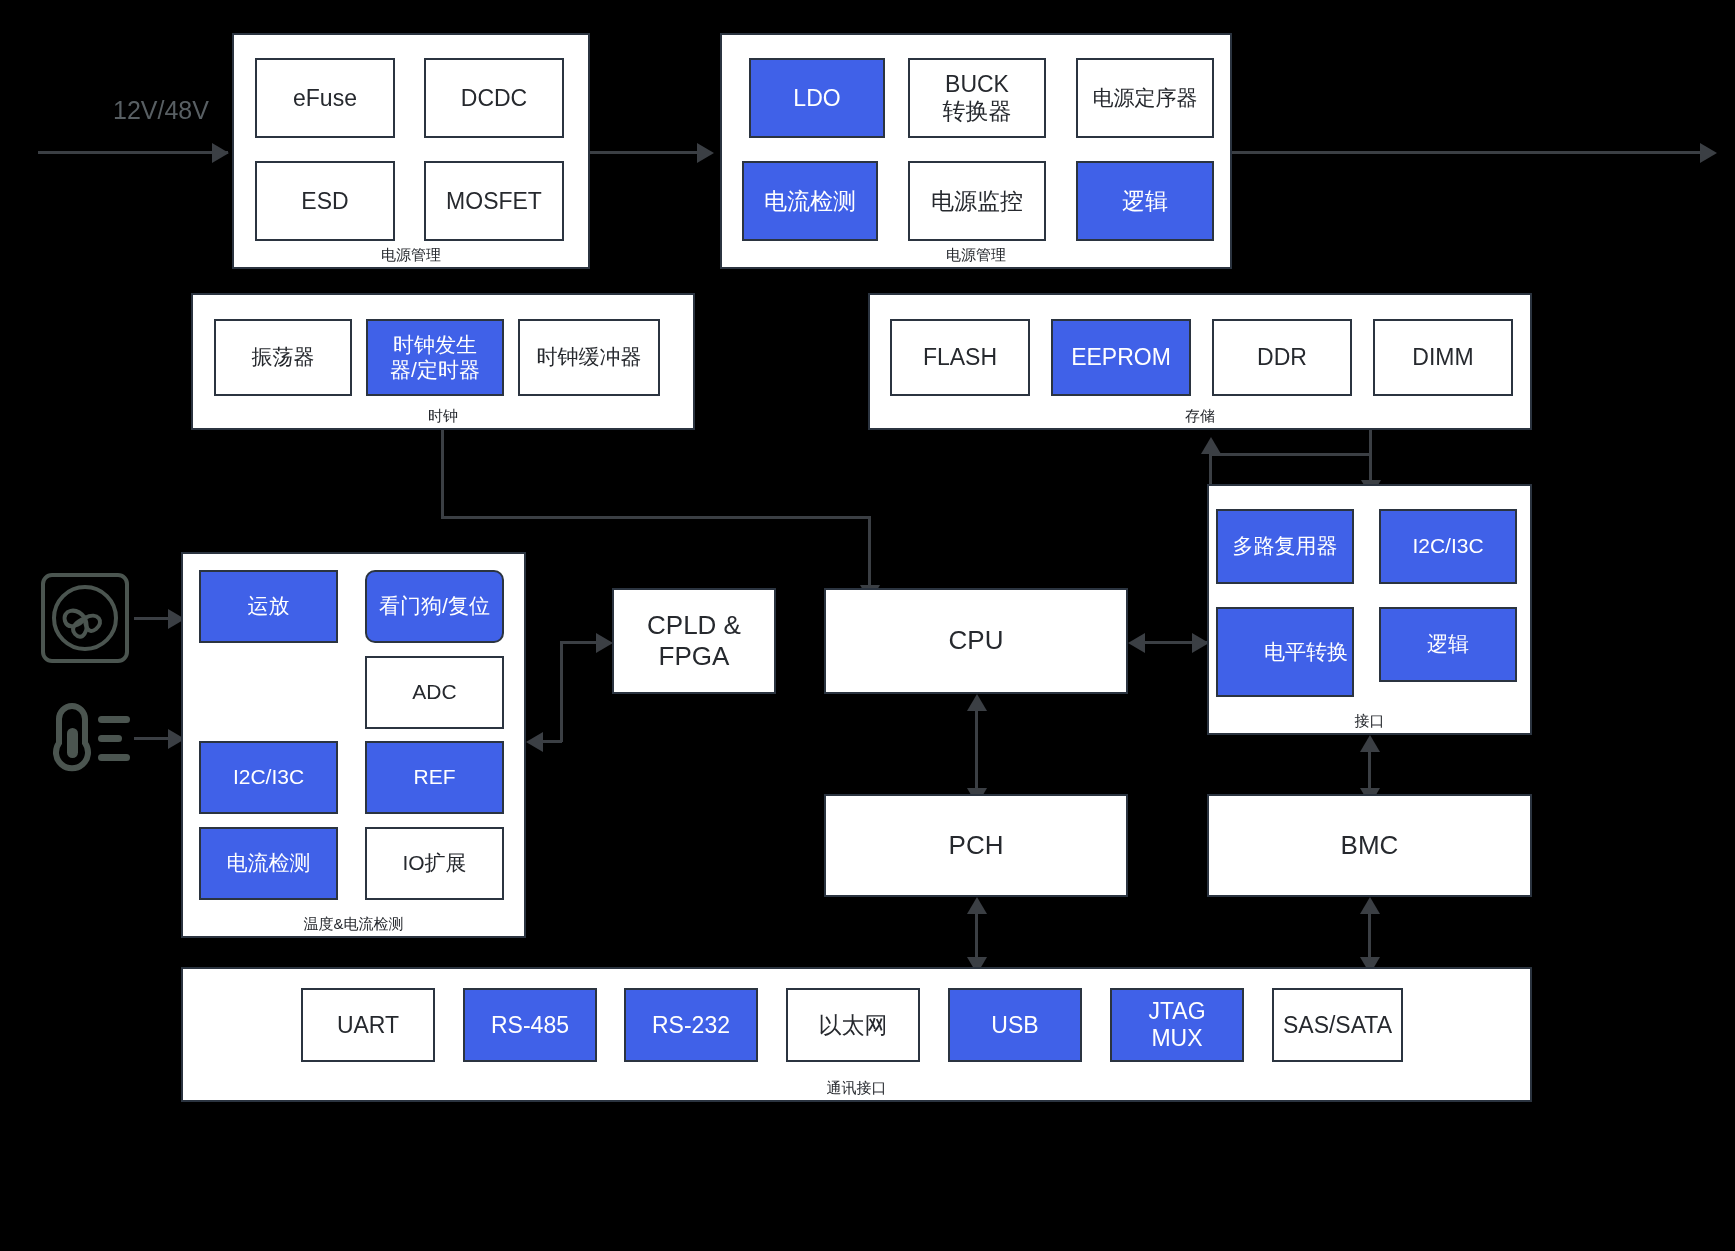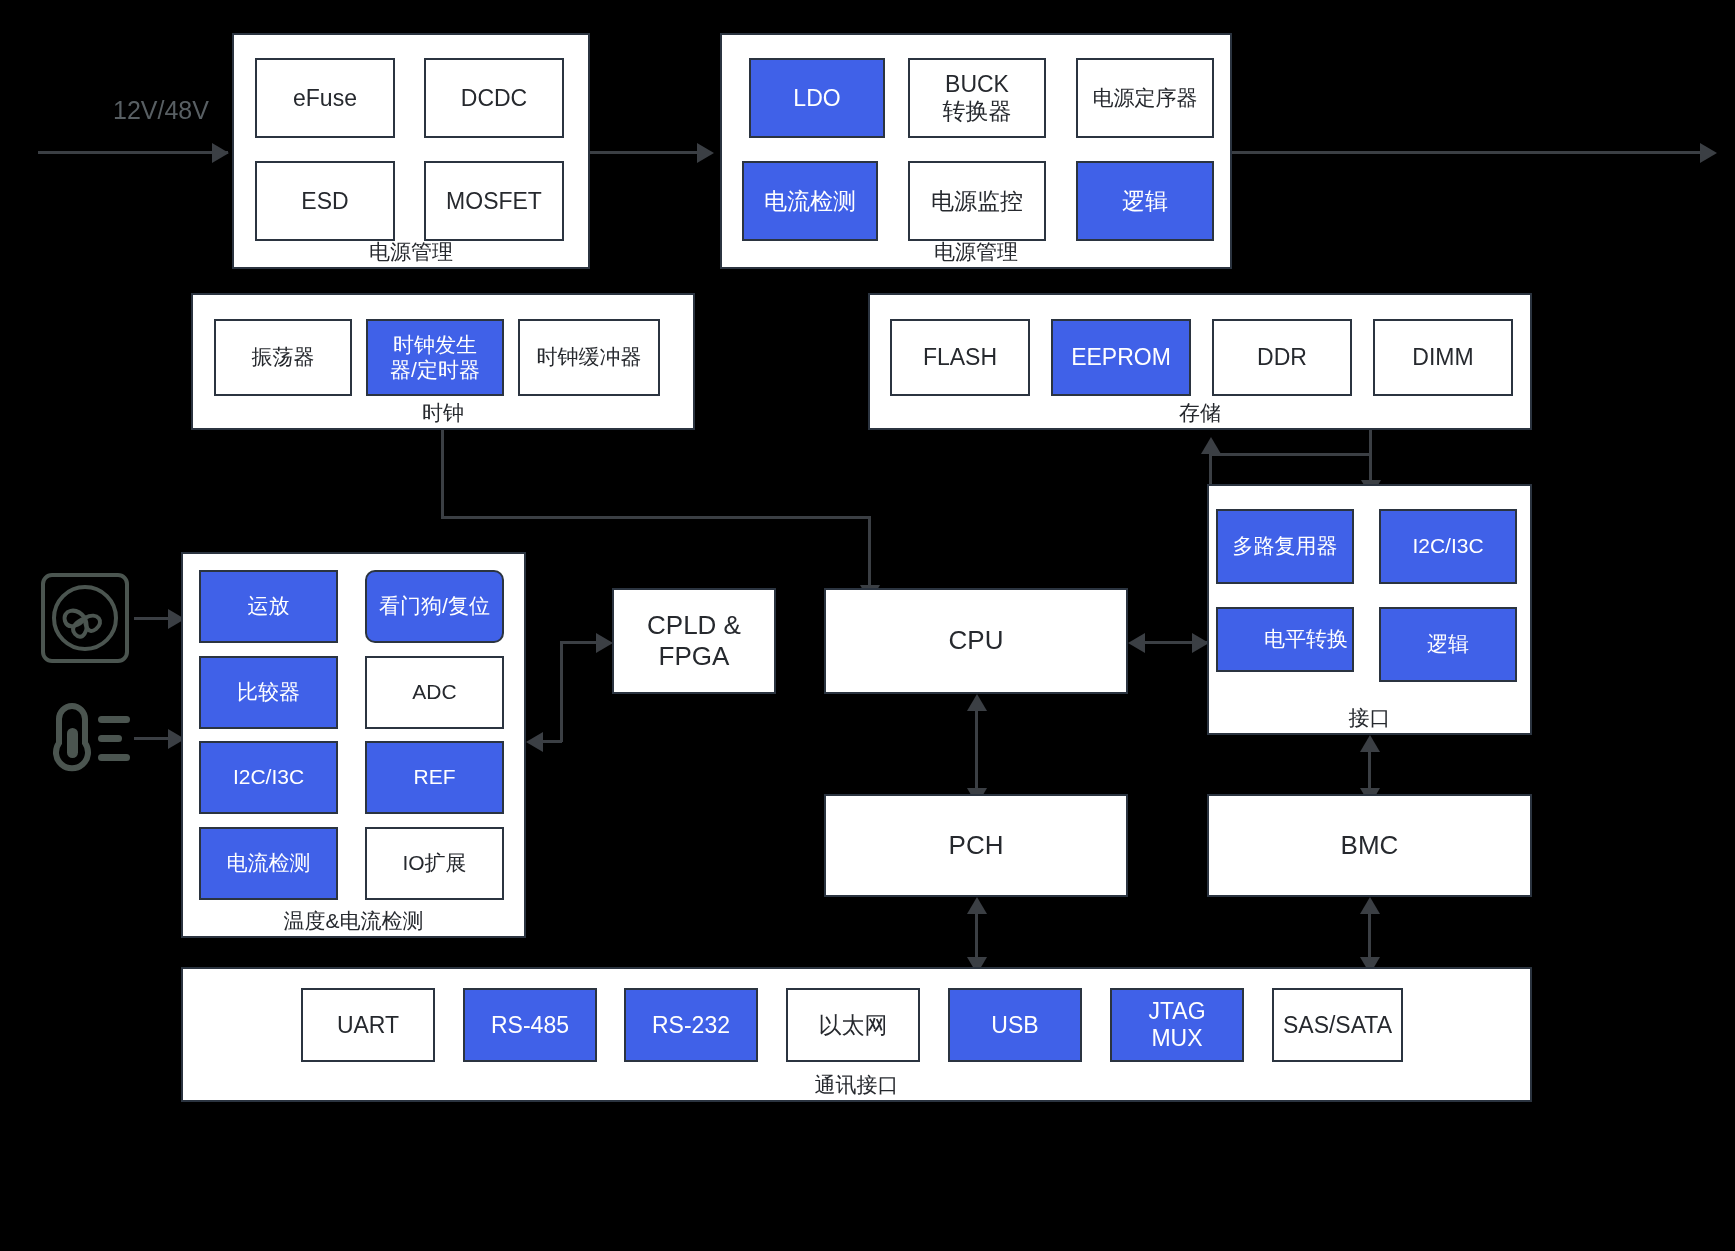--- a/index.html
+++ b/index.html
@@ -22,21 +22,21 @@
     border: 2px solid #2b3440;
     display: flex;
     flex-direction: column;
     align-items: center;
   }
   .group-label {
     position: absolute;
     bottom: 4px;
     left: 0; right: 0;
     text-align: center;
-    font-size: 21px;
+    font-size: 15px;
     color: #26292e;
     line-height: 1.1;
     white-space: nowrap;
   }
   
   .blk {
     position: absolute;
     border: 2px solid #2b3440;
     background: #ffffff;
     color: #26292e;
@@ -219,23 +219,20 @@
 
   <div class="group" style="left:181px; top:552px; width:345px; height:386px;padding-left:25px;">
     <div class="group-label">温度&amp;电流检测</div>
   </div>
   <div class="blk sm blue" style="left:199px; top:570px; width:139px; height:73px;">
       <span>运放</span>
     </div>
   <div class="blk sm blue" style="left:365px; top:570px; width:139px; height:73px;border-radius:10px;">
       <span class="ml">看门狗/复位</span>
     </div>
-  <div class="blk sm blue" style="left:199px; top:656px; width:139px; height:73px;">
-      <span>比较器</span>
-    </div>
   <div class="blk sm" style="left:365px; top:656px; width:139px; height:73px;">
       <span>ADC</span>
     </div>
   <div class="blk sm blue" style="left:199px; top:741px; width:139px; height:73px;">
       <span>I2C/I3C</span>
     </div>
   <div class="blk sm blue" style="left:365px; top:741px; width:139px; height:73px;">
       <span>REF</span>
     </div>
   <div class="blk sm blue" style="left:199px; top:827px; width:139px; height:73px;">
@@ -269,21 +266,21 @@
 
   <div class="group" style="left:1207px; top:484px; width:325px; height:251px;">
     <div class="group-label">接口</div>
   </div>
   <div class="blk sm blue" style="left:1216px; top:509px; width:138px; height:75px;">
       <span>多路复用器</span>
     </div>
   <div class="blk sm blue" style="left:1379px; top:509px; width:138px; height:75px;">
       <span>I2C/I3C</span>
     </div>
-  <div class="blk sm blue" style="left:1216px; top:607px; width:138px; height:65px;padding-left:44px;">
+  <div class="blk sm blue" style="left:1216px; top:607px; width:138px; height:90px;padding-left:44px;">
       <span>电平转换</span>
     </div>
   <div class="blk sm blue" style="left:1379px; top:607px; width:138px; height:75px;">
       <span>逻辑</span>
     </div>
 
   <div class="ln-v" style="left:1368px; top:748px; height:43px;"></div>
   <div class="arrow up" style="left:1360px; top:735px;"></div>
   <div class="arrow down" style="left:1360px; top:788px;"></div>
 

